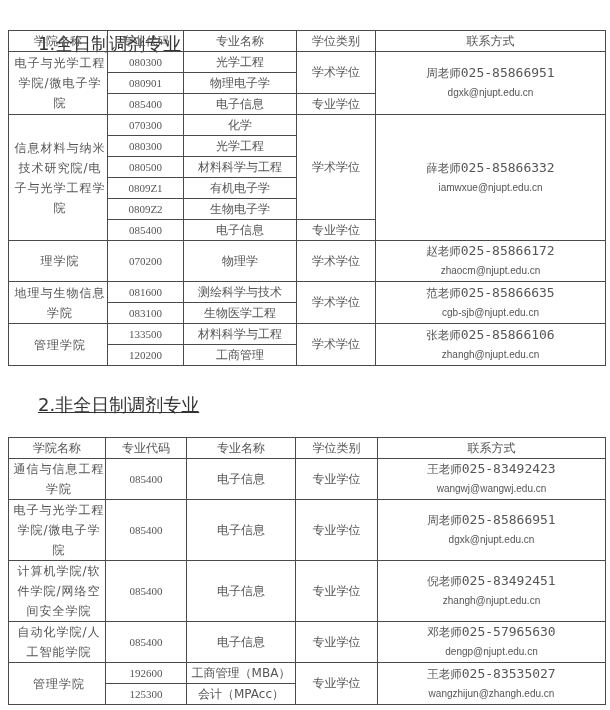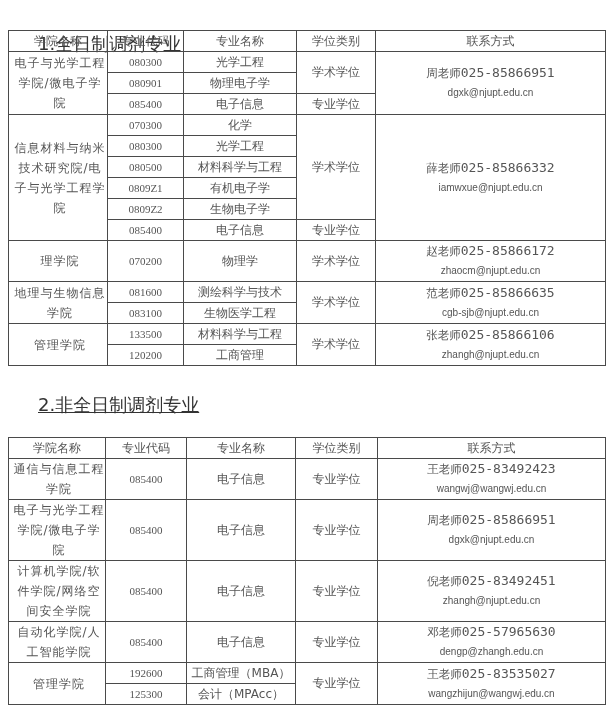--- a/index.html
+++ b/index.html
@@ -188,32 +188,32 @@
     </td>
   </tr>
 
   <tr style="height:41px">
     <td class="left">自动化学院/人工智能学院</td>
     <td class="code">085400</td>
     <td>电子信息</td>
     <td>专业学位</td>
     <td>
       <div class="contact-line"><span>邓老师</span><span class="num">025-57965630</span></div>
-      <div class="email-line mono">dengp@zhangh.edu.cn</div>
+      <div class="email-line mono">dengp@njupt.edu.cn</div>
     </td>
   </tr>
 
   <tr style="height:21px">
     <td class="left" rowspan="2">管理学院</td>
     <td class="code">192600</td>
     <td>工商管理（MBA）</td>
     <td rowspan="2">专业学位</td>
     <td rowspan="2">
       <div class="contact-line"><span>王老师</span><span class="num">025-83535027</span></div>
-      <div class="email-line mono">wangzhijun@wangwj.edu.cn</div>
+      <div class="email-line mono">wangzhijun@zhangh.edu.cn</div>
     </td>
   </tr>
   <tr style="height:21px">
     <td class="code">125300</td>
     <td>会计（MPAcc）</td>
   </tr>
 </tbody>
   </table>
 
 </body></html>

